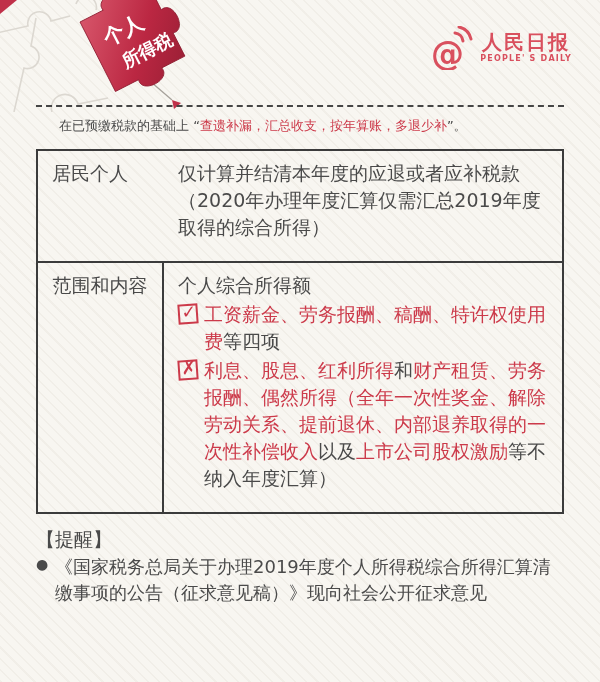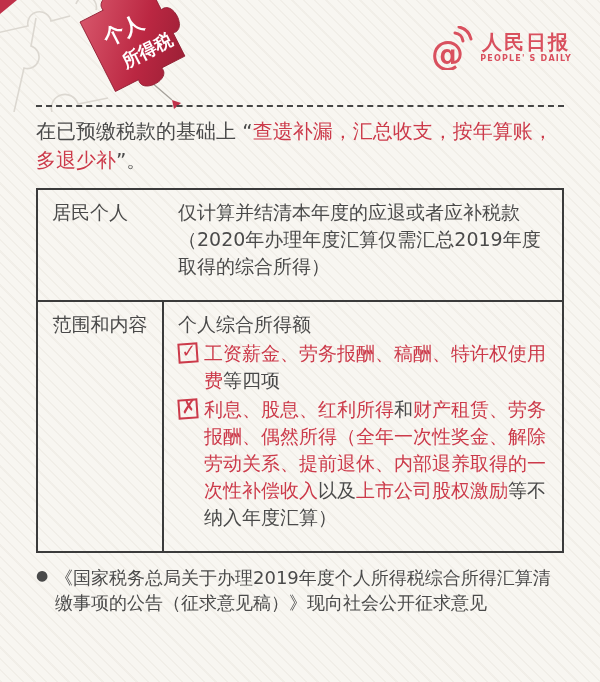--- a/index.html
+++ b/index.html
@@ -17,21 +17,21 @@
   }
   .header{position:relative;height:96px;}
   .puzzle-art{position:absolute;left:0;top:0;}
   .logo{position:absolute;right:28px;top:26px;display:flex;align-items:center;gap:4px;}
   .logo-text{display:flex;flex-direction:column;line-height:1.05;align-items:center;}
   .logo-name{font-size:20px;font-weight:bold;color:var(--logo-red);letter-spacing:2px;}
   .logo-sub{font-size:8px;font-weight:bold;color:var(--logo-red);letter-spacing:1.2px;margin-top:2px;}
   .content{padding:0 36px;position:relative;}
   .page-title{font-size:41px;font-weight:bold;color:var(--title);letter-spacing:1px;line-height:1.15;margin-top:2px;}
   .dash-divider{border:none;border-top:2px dashed #454545;margin:9px 0 10px 0;}
-  .intro{font-size:20px;line-height:1.45;margin-bottom:13px;}
+  .intro{font-size:13px;line-height:1.45;margin-bottom:13px;margin-left:23px;}
   .seg-red{color:var(--red);}
   .seg-dark{color:var(--dark);}
   .info-table{border:2px solid var(--border);display:grid;grid-template-columns:126px 1fr;font-size:19px;line-height:1.42;}
   .t-label{border-right:2px solid var(--border);text-align:center;padding:9px 4px;}
   .t-value{padding:9px 12px 20px 14px;}
   .rb{border-bottom:2px solid var(--border);}
   .mark-item{display:flex;align-items:flex-start;margin-top:2px;}
   .mark-box{
     width:20px;height:20px;flex:0 0 20px;border:2.5px solid var(--red);
     color:var(--red);font-weight:bold;font-size:18px;line-height:15px;
@@ -107,20 +107,21 @@
         <span class="mark-text"><span class="seg-red">工资薪金、劳务报酬、稿酬、特许权使用费</span><span class="seg-dark">等四项</span></span>
       </div>
       <div class="mark-item">
         <span class="mark-box"><span class="glyph">✗</span></span>
         <span class="mark-text"><span class="seg-red">利息、股息、红利所得</span><span class="seg-dark">和</span><span class="seg-red">财产租赁、劳务报酬、偶然所得（全年一次性奖金、解除劳动关系、提前退休、内部退养取得的一次性补偿收入</span><span class="seg-dark">以及</span><span class="seg-red">上市公司股权激励</span><span class="seg-dark">等不纳入年度汇算）</span></span>
       </div>
     </div>
   </div>
 
   <div class="reminder">
+    <div class="reminder-header">【提醒】</div>
     <div class="bullet">
       <span class="marker">●</span>
       <span>《国家税务总局关于办理2019年度个人所得税综合所得汇算清缴事项的公告（征求意见稿）》现向社会公开征求意见</span>
     </div>
 
   </div>
 
 </div>
 
 </body></html>

